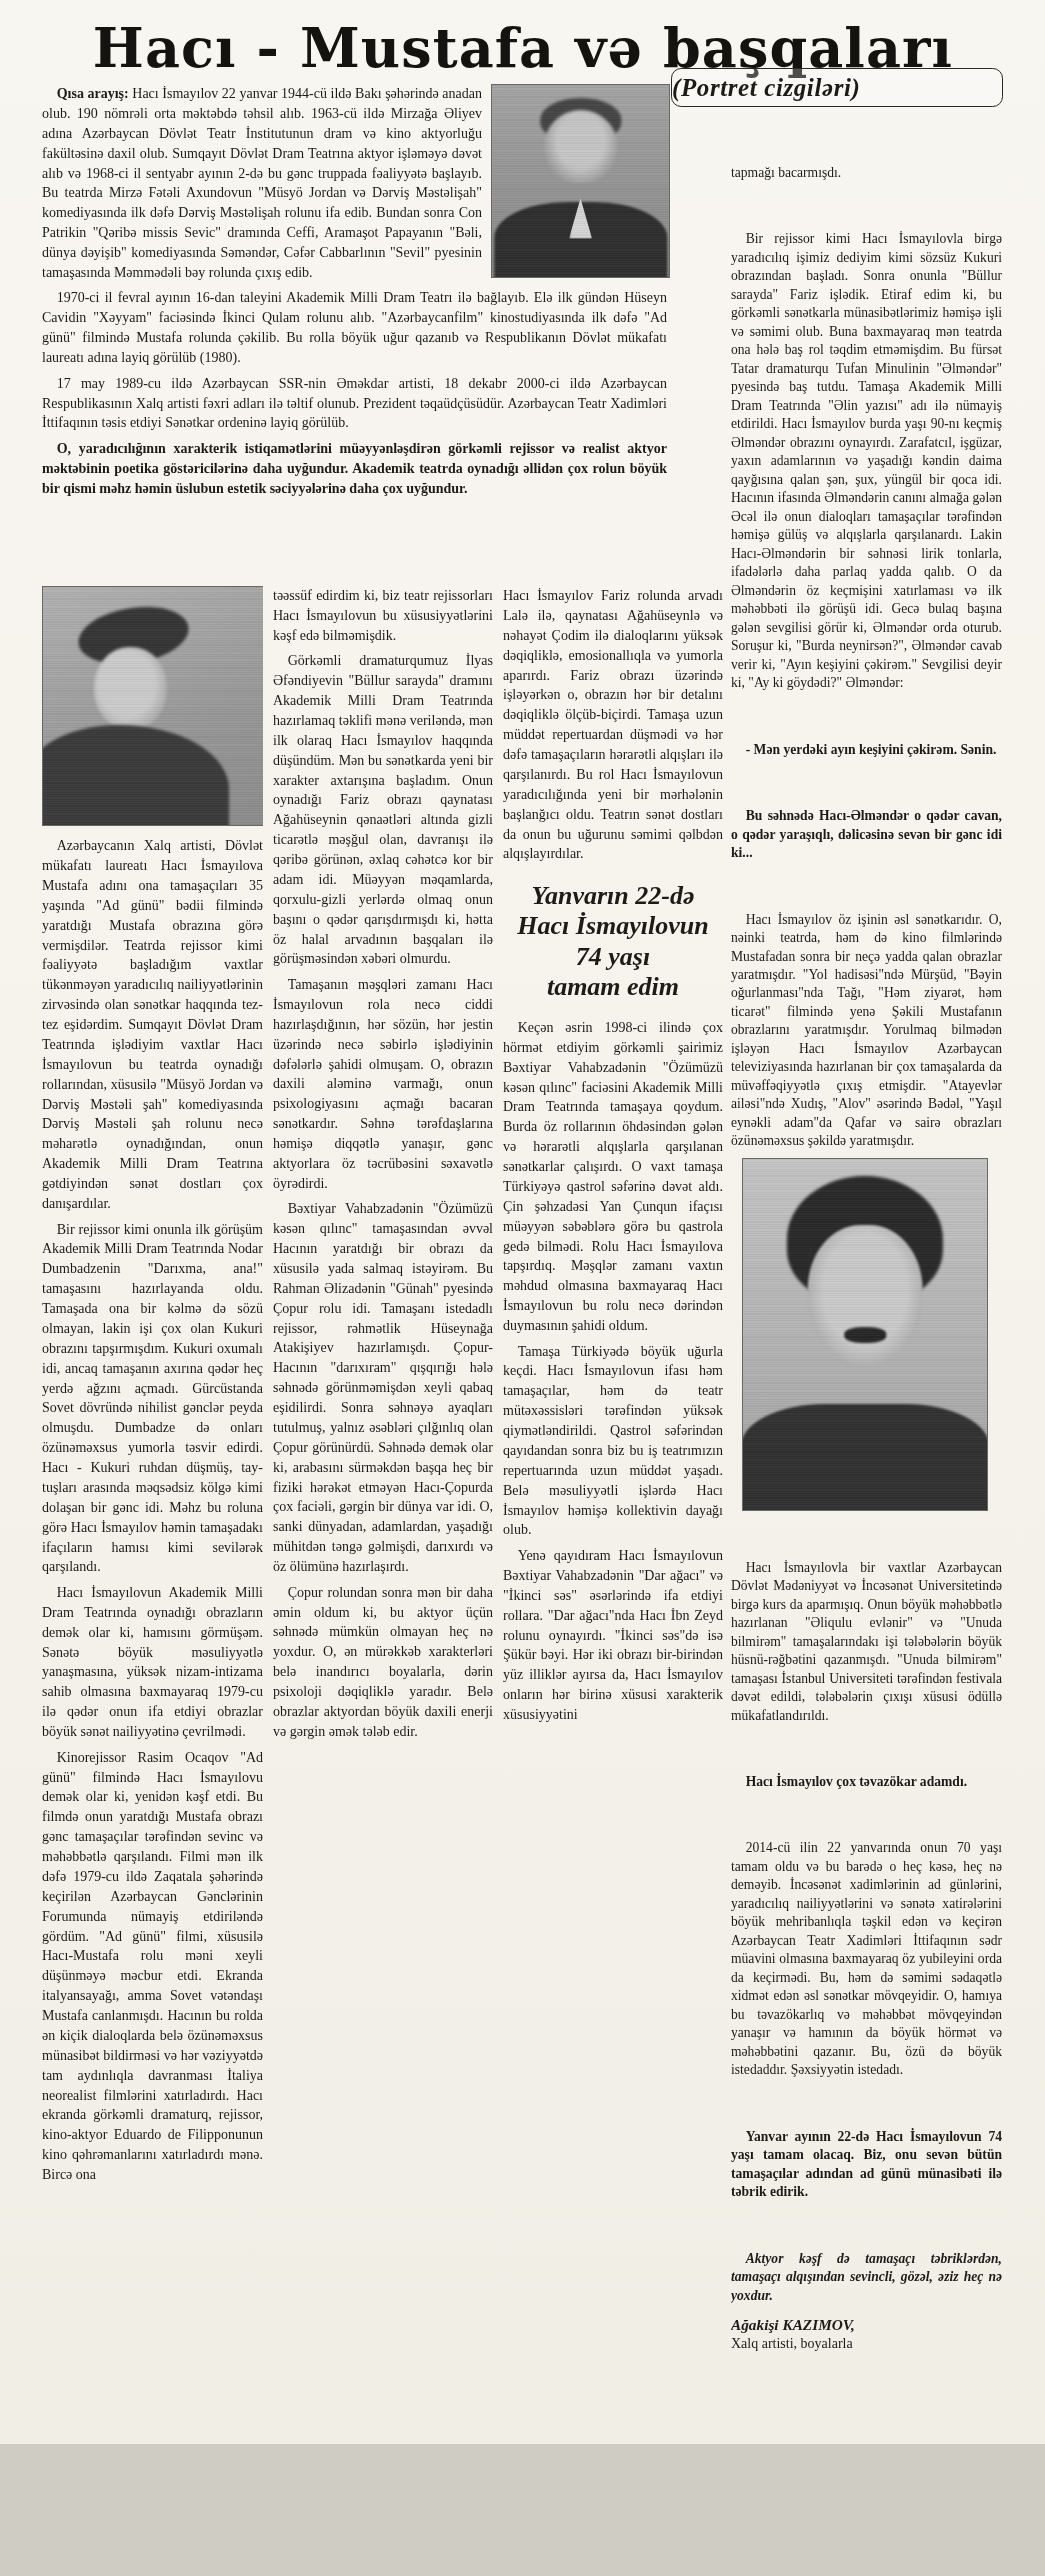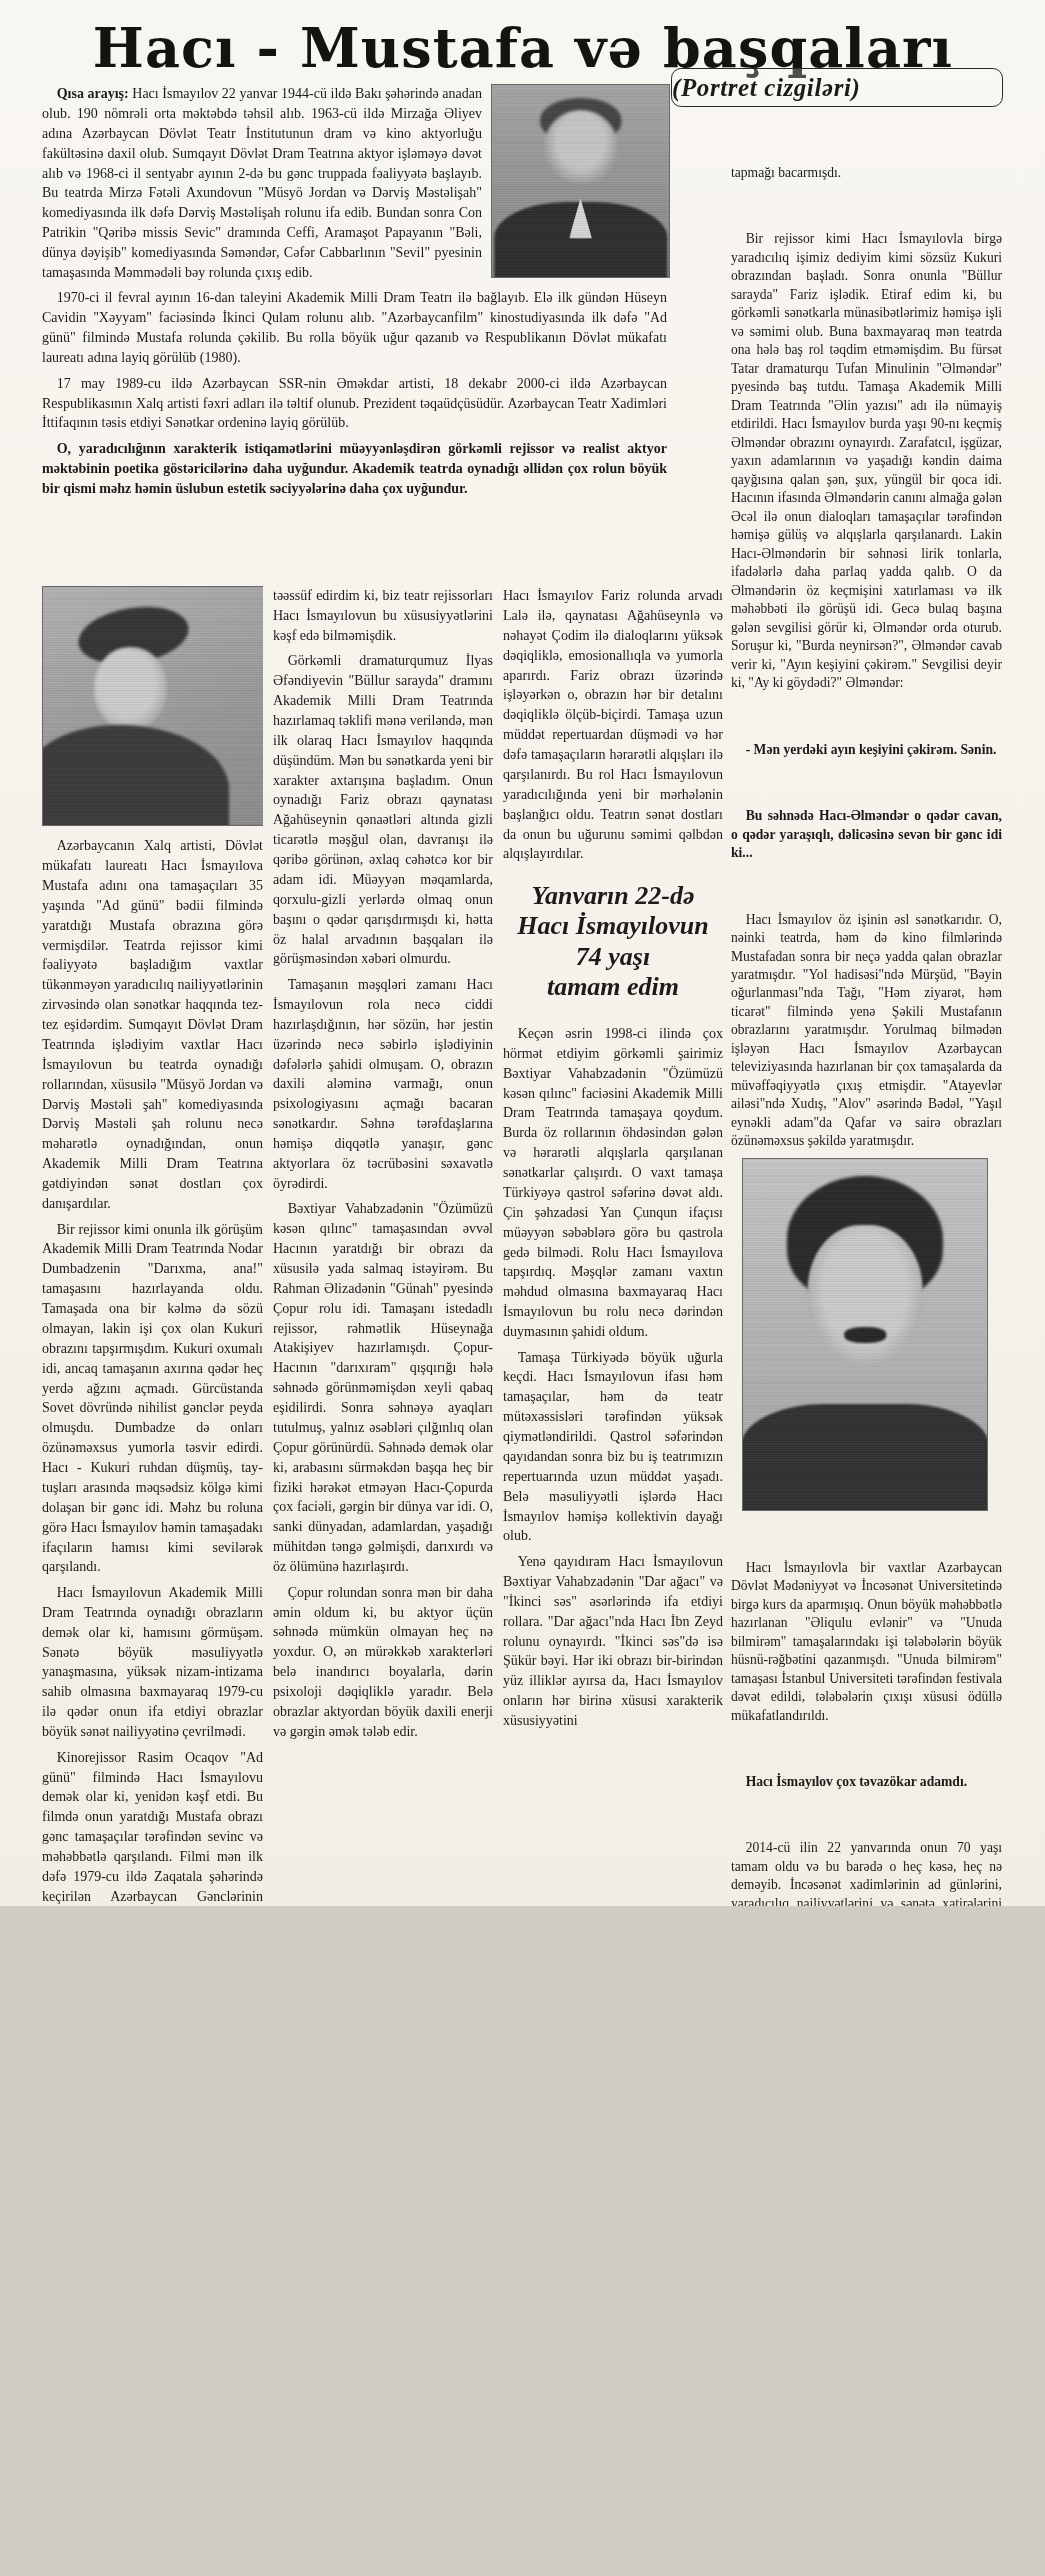--- a/index.html
+++ b/index.html
@@ -1,17 +1,17 @@
 <!DOCTYPE html>
 <html style="font-size:9px"><head>
 <meta charset="utf-8">
 <style>
   html,body{margin:0;padding:0;background:#cfccc4;}
   .page{
-    position:relative;width:1046px;height:1906px;margin:0 auto;
+    position:relative;width:1046px;height:2444px;margin:0 auto;
     background:linear-gradient(180deg,#f8f6f0 0%,#f4f2ea 55%,#f1eee6 100%);
     font-family:"Liberation Serif","DejaVu Serif",serif;color:#1c1b17;overflow:hidden;
   }
   .masthead{
     position:absolute;left:0;top:16px;width:100%;margin:0;text-align:center;
     font-family:"DejaVu Serif",serif;font-weight:bold;font-size:54px;letter-spacing:1.1px;color:#141310;
   }
   .badge{
     position:absolute;left:671px;top:68px;width:330px;height:37px;
     border:1.7px solid #2a2823;border-radius:10.2px;display:flex;align-items:center;justify-content:flex-start;
@@ -25,21 +25,21 @@
   .bodytext p.bolditalic{font-weight:bold;font-style:italic;}
   .intro-wrap{position:absolute;left:42px;top:84px;width:625px;}
   .intro-a{width:440px;}
   .intro-b{width:625px;}
   .col{position:absolute;top:586px;height:1930px;overflow:hidden;}
   .col1{left:42px;width:221px;}
   .col2{left:273px;width:220px;}
   .col3{left:503px;width:220px;}
   .col4{left:731px;top:116px;width:271px;height:2402px;overflow:hidden;}
   .col4 p{font-size:13.6px;line-height:1.36;margin-bottom:5.1px;margin-top:48px;}
-  .subhead{margin:17px 0 22px 0;}
+  .subhead{margin:17px 0 16px 0;}
   .subhead p{margin:0;text-align:center;text-indent:0;font-weight:bold;font-style:italic;font-size:26px;line-height:1.16;}
   .signature{margin-top:10.2px;text-align:left;padding-right:3.4px;}
   .sig-name{font-weight:bold;font-style:italic;font-size:15.3px;line-height:1.3;}
   .sig-title{font-size:14px;line-height:1.3;}
   .page-caption{
     position:absolute;left:12px;top:2502px;width:100%;text-align:center;
     font-weight:bold;font-size:26px;letter-spacing:0.6px;color:#16150f;
   }
   
   .photo{position:relative;overflow:hidden;border:0.6px solid #6e695f;filter:grayscale(1) contrast(1.04);}

